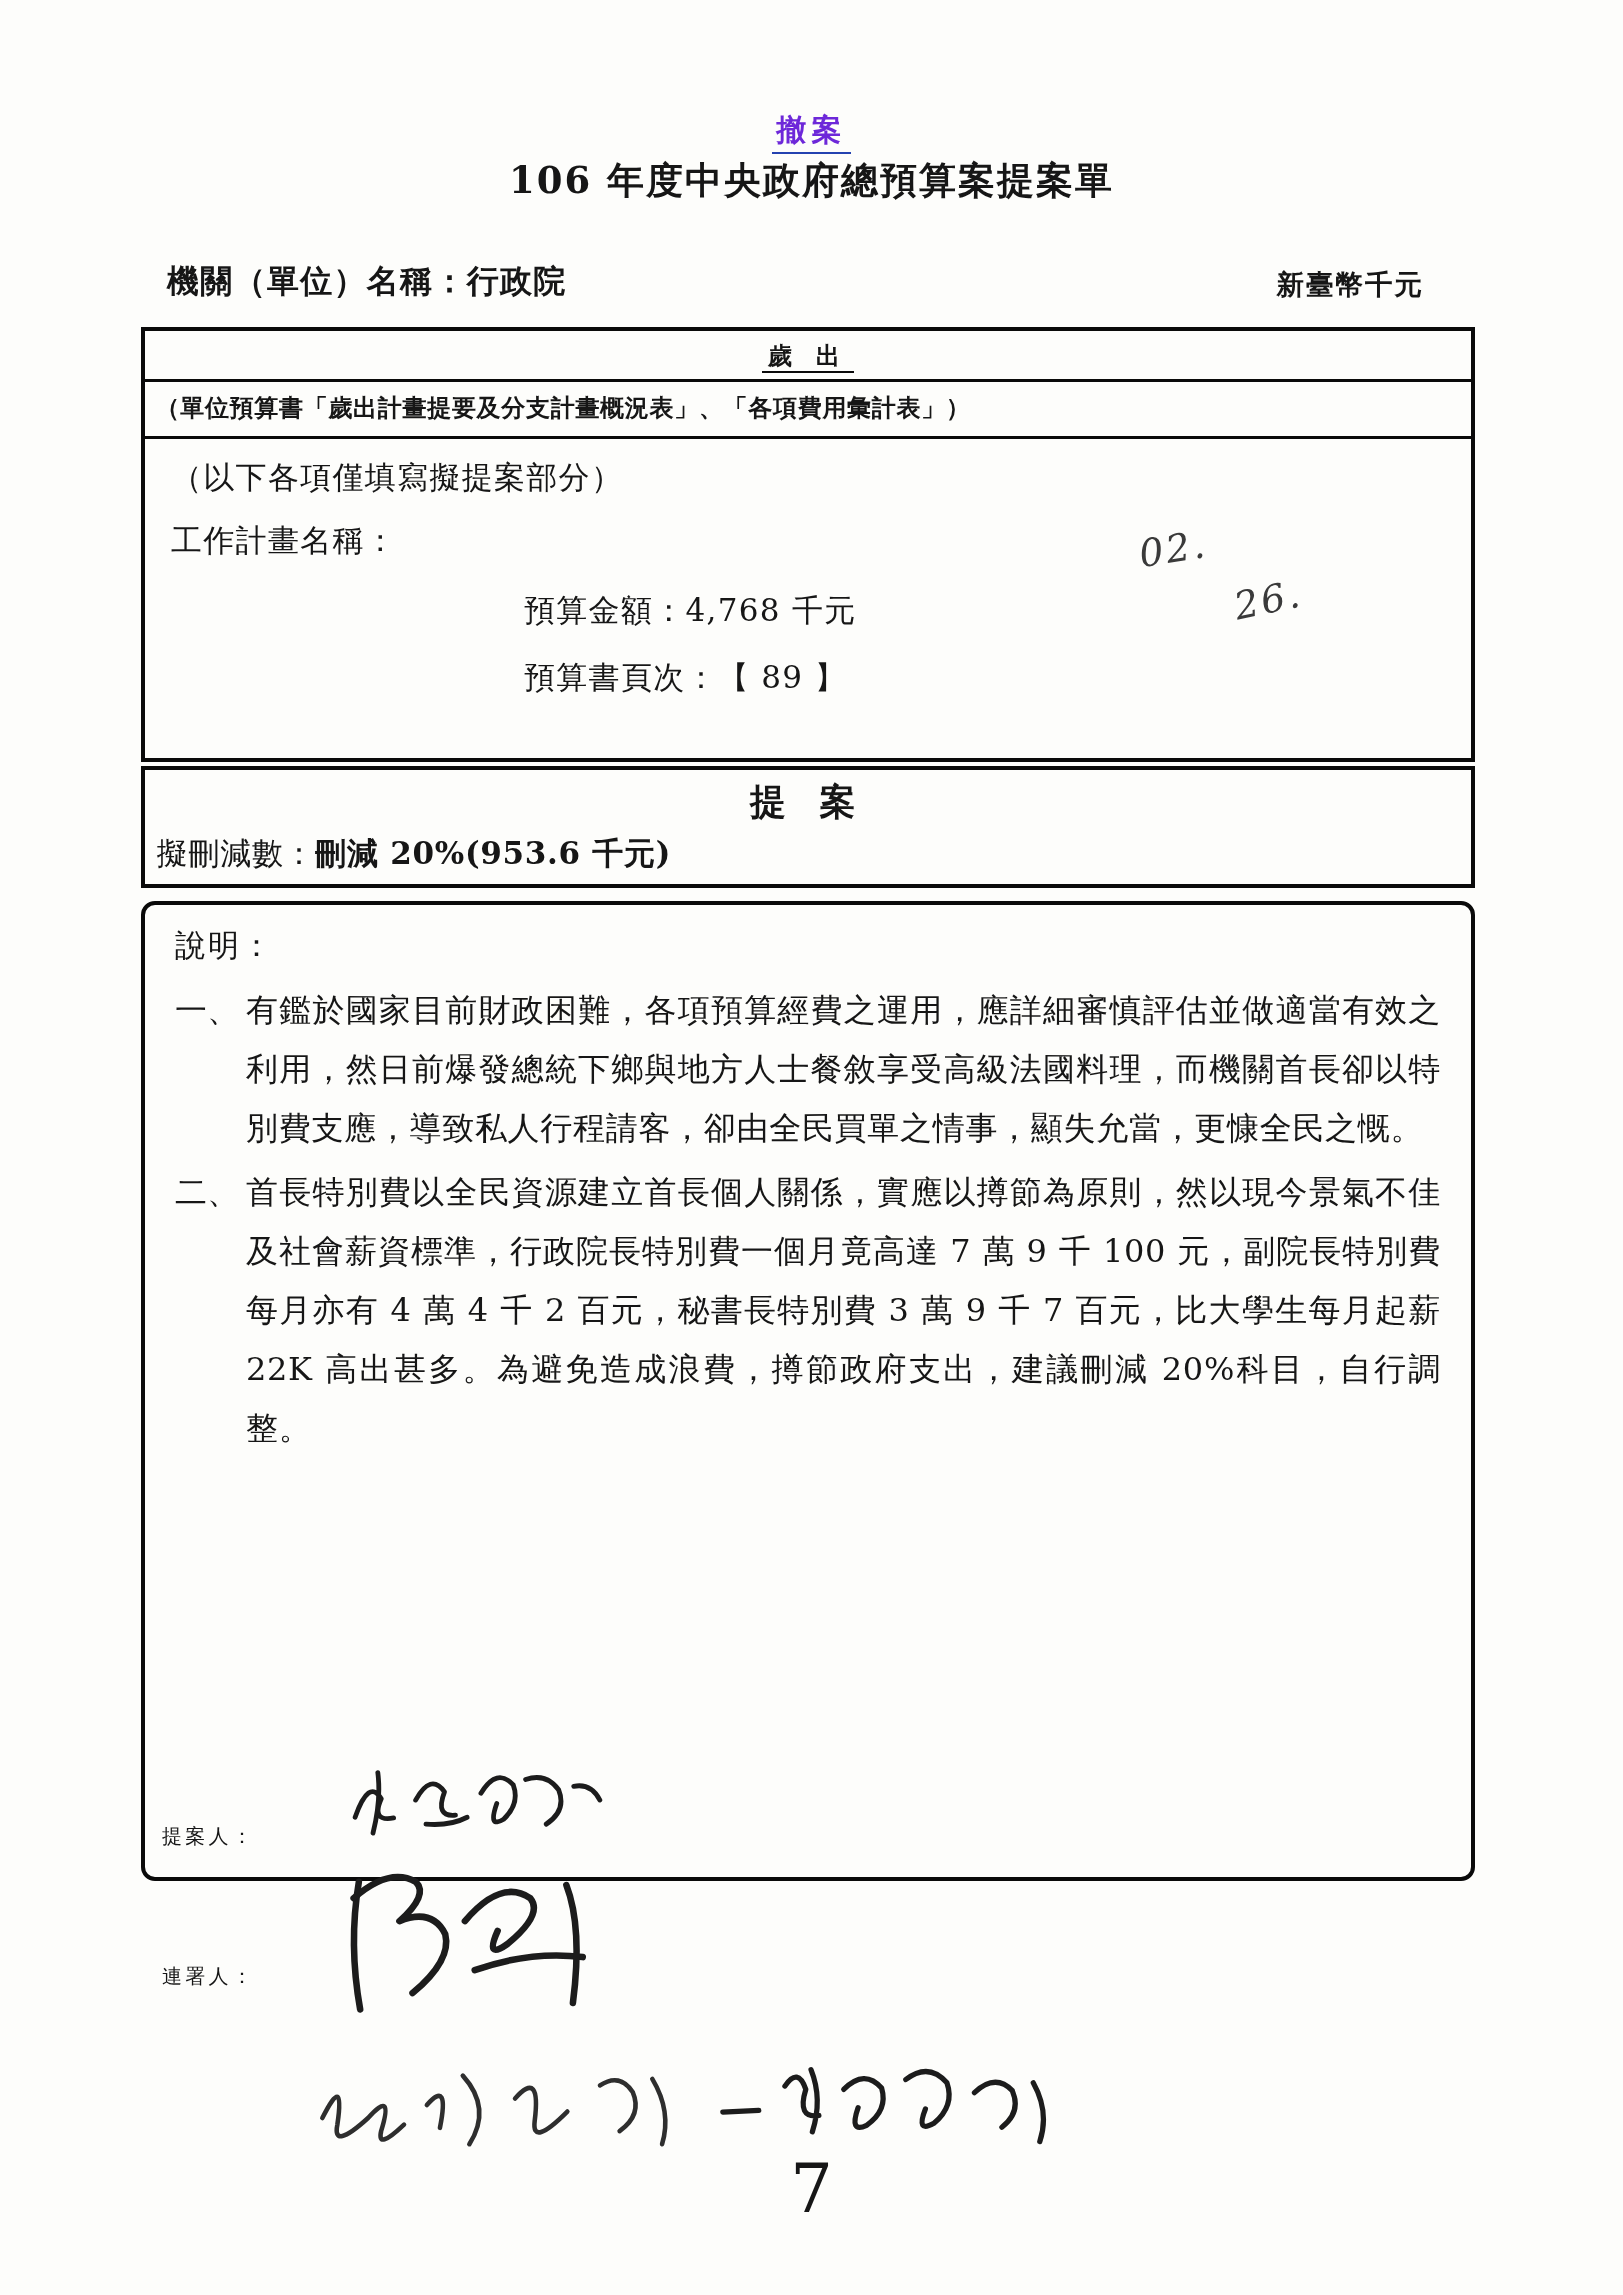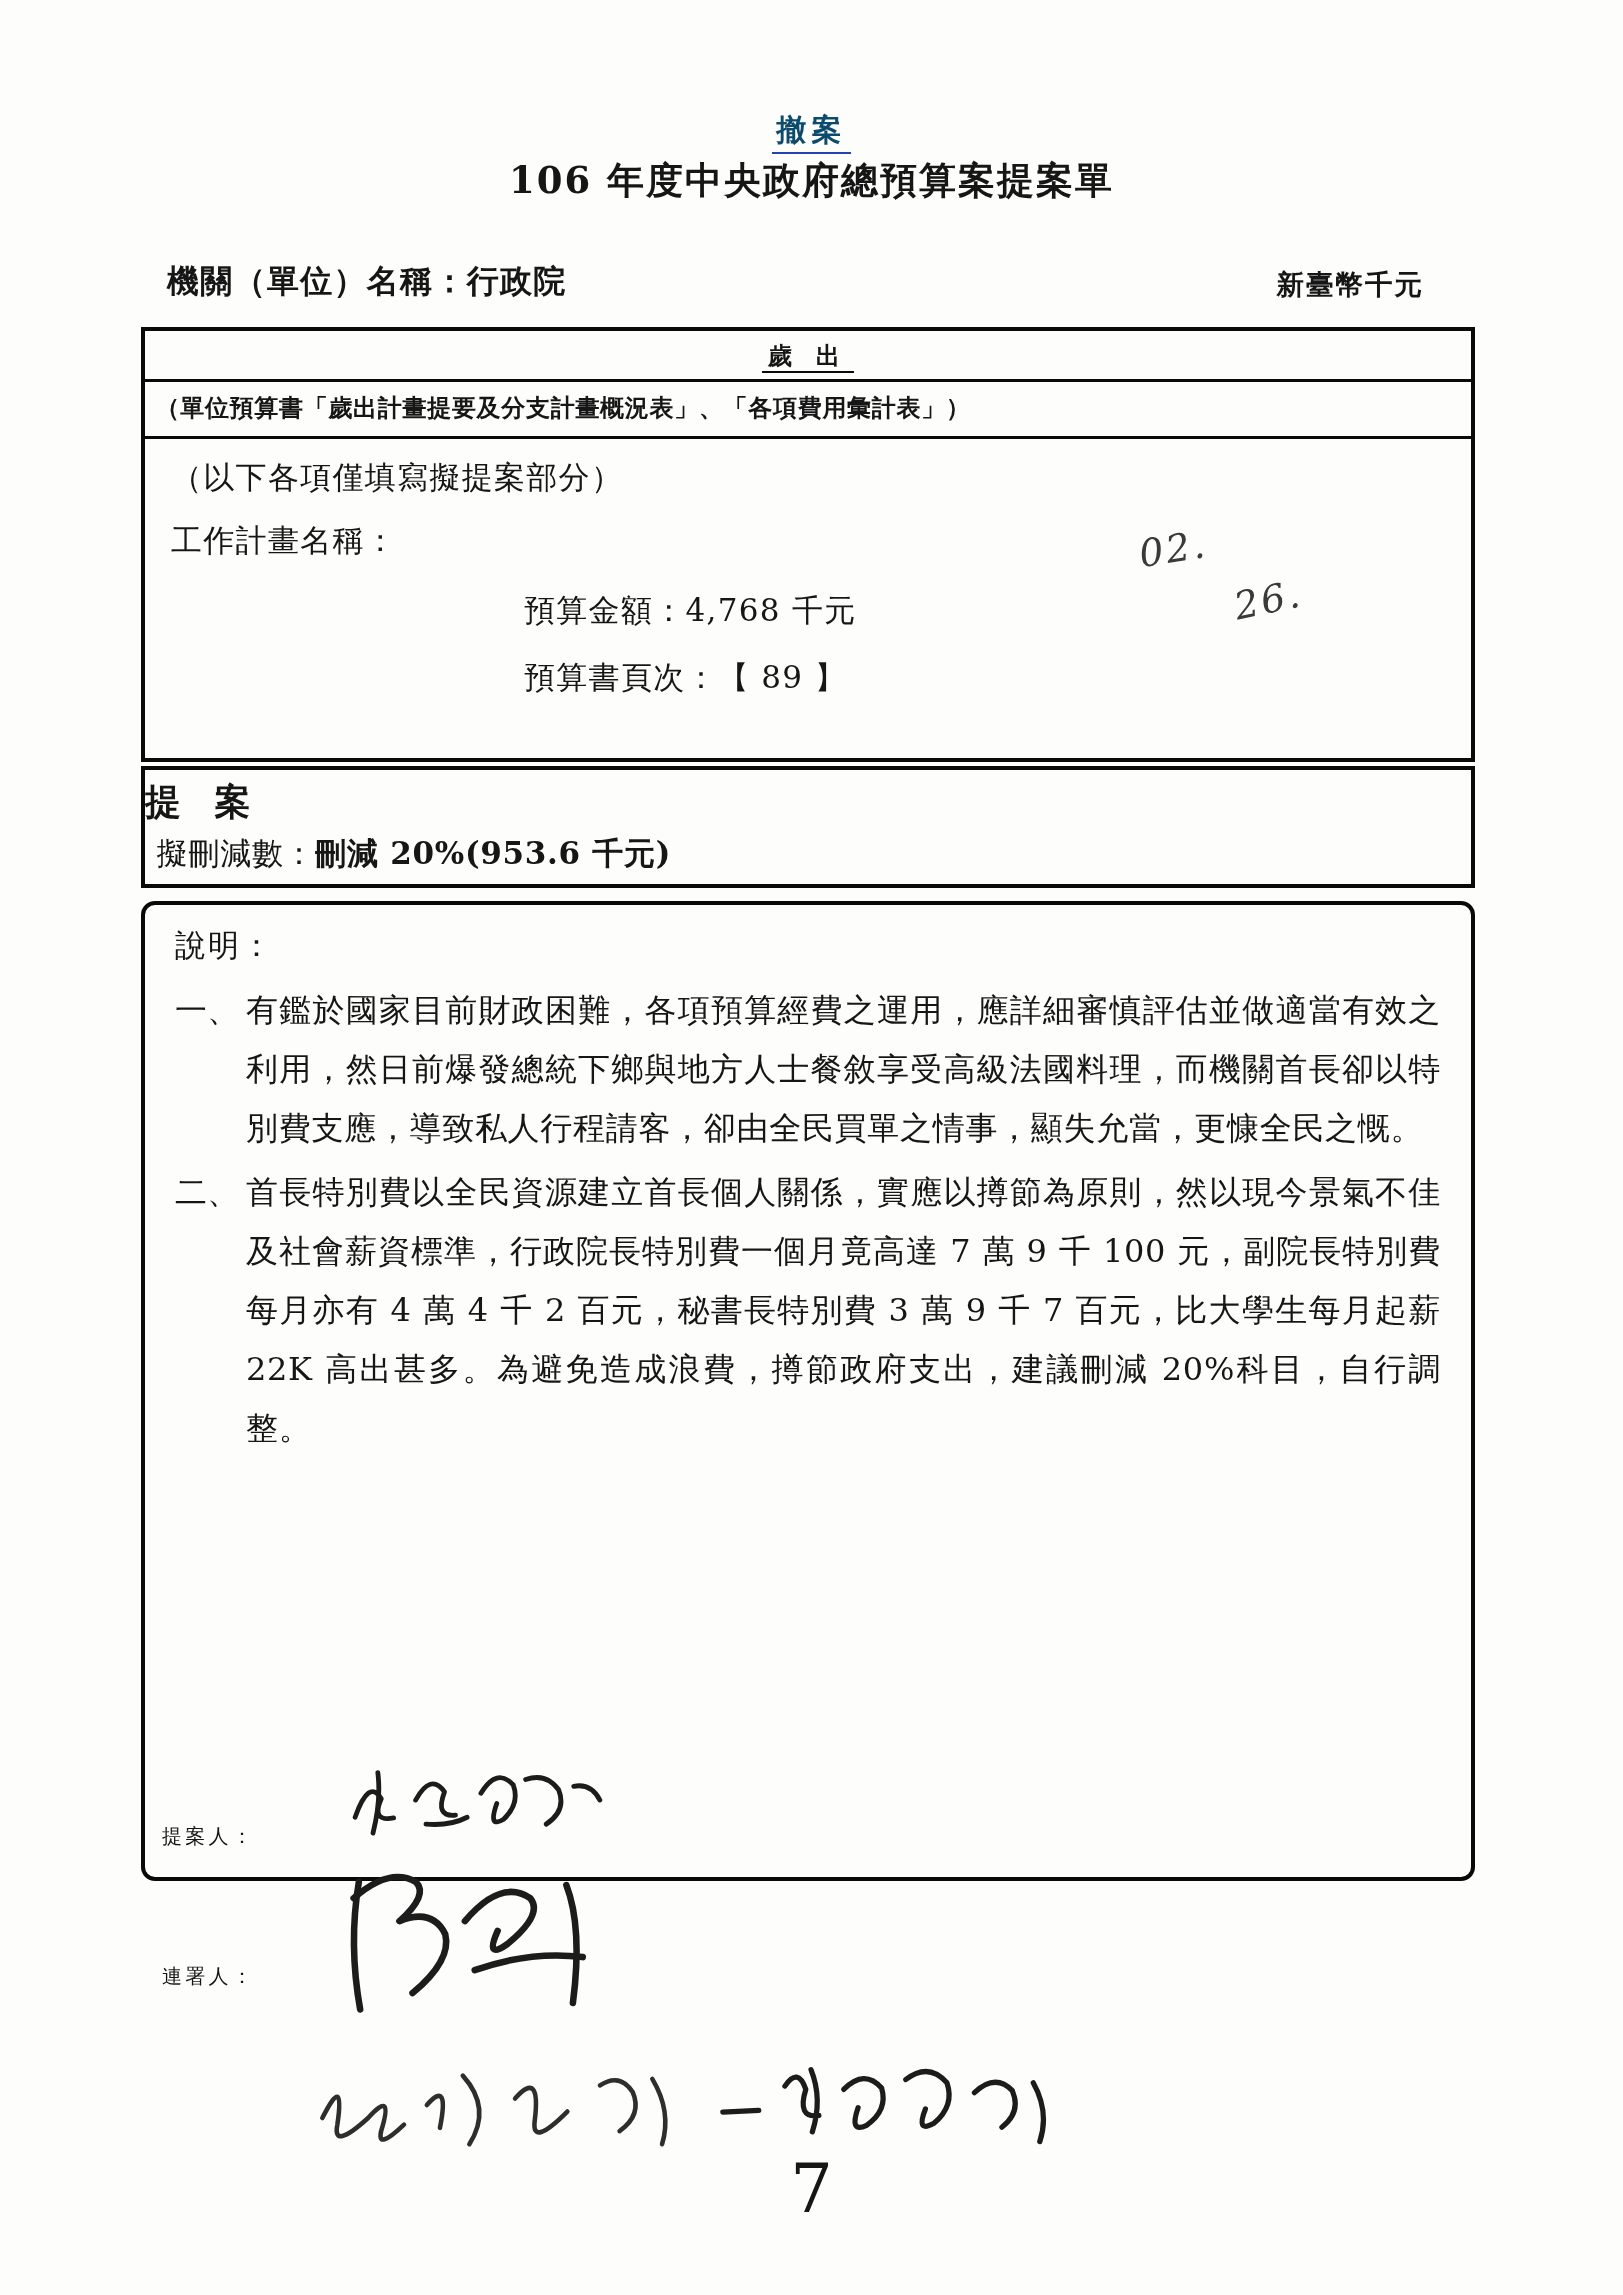--- a/index.html
+++ b/index.html
@@ -14,21 +14,21 @@
     overflow: hidden;
   }
 
   
   .stamp-wrap {
     position: absolute; top: 110px; left: 0; width: 100%;
     text-align: center;
   }
   .stamp {
     display: inline-block;
-    color: #0c4a6e;
+    color: #6d28d9;
     font-size: 30px; font-weight: bold;
     letter-spacing: 5.2px;
     border-bottom: 2.6px solid #2442b0;
     padding: 0 3.9px 1.3px 3.9px;
   }
   .title {
     position: absolute; top: 156px; left: 0; width: 100%;
     text-align: center;
     font-size: 37px; font-weight: bold; letter-spacing: 2px;
   }
@@ -77,21 +77,21 @@
     position: absolute;
     font-size: 38px; color: #3a3a3a;
     font-style: italic;
     letter-spacing: 2.6px;
   }
   .hw1 { left: 994px; top: 88px; transform: rotate(-9deg); }
   .hw2 { left: 1089px; top: 139px; transform: rotate(-12deg); }
 
   .box2 { top: 766px; height: 122px; }
   .sec-header2 {
-    text-align: left; font-size: 36px; font-weight: bold;
+    text-align: center; font-size: 36px; font-weight: bold;
     letter-spacing: 10.5px;
     padding: 7.8px 0 6.5px 0;
   }
   .reduction { font-size: 31px; padding: 0 11.8px; letter-spacing: 0.7px; }
   .reduction .val { font-weight: bold; }
 
   .box3 { top: 901px; height: 980px; border-radius: 14px; }
   .box3-inner { padding: 19.6px 30px 0 30px; }
   .expl-header { font-size: 31px; letter-spacing: 2px; margin-bottom: 14.4px; }
   .expl-item { display: flex; font-size: 32px; line-height: 59px; margin-bottom: 5.2px; }

